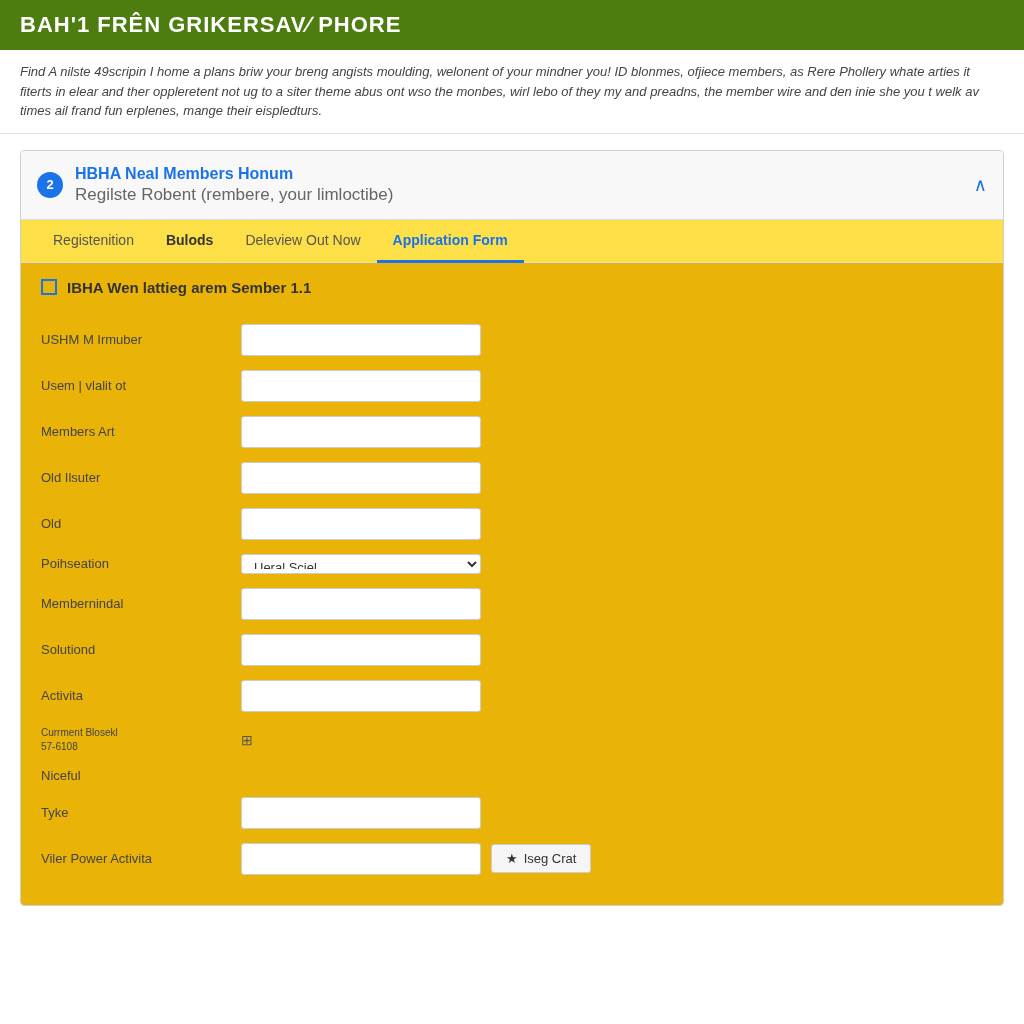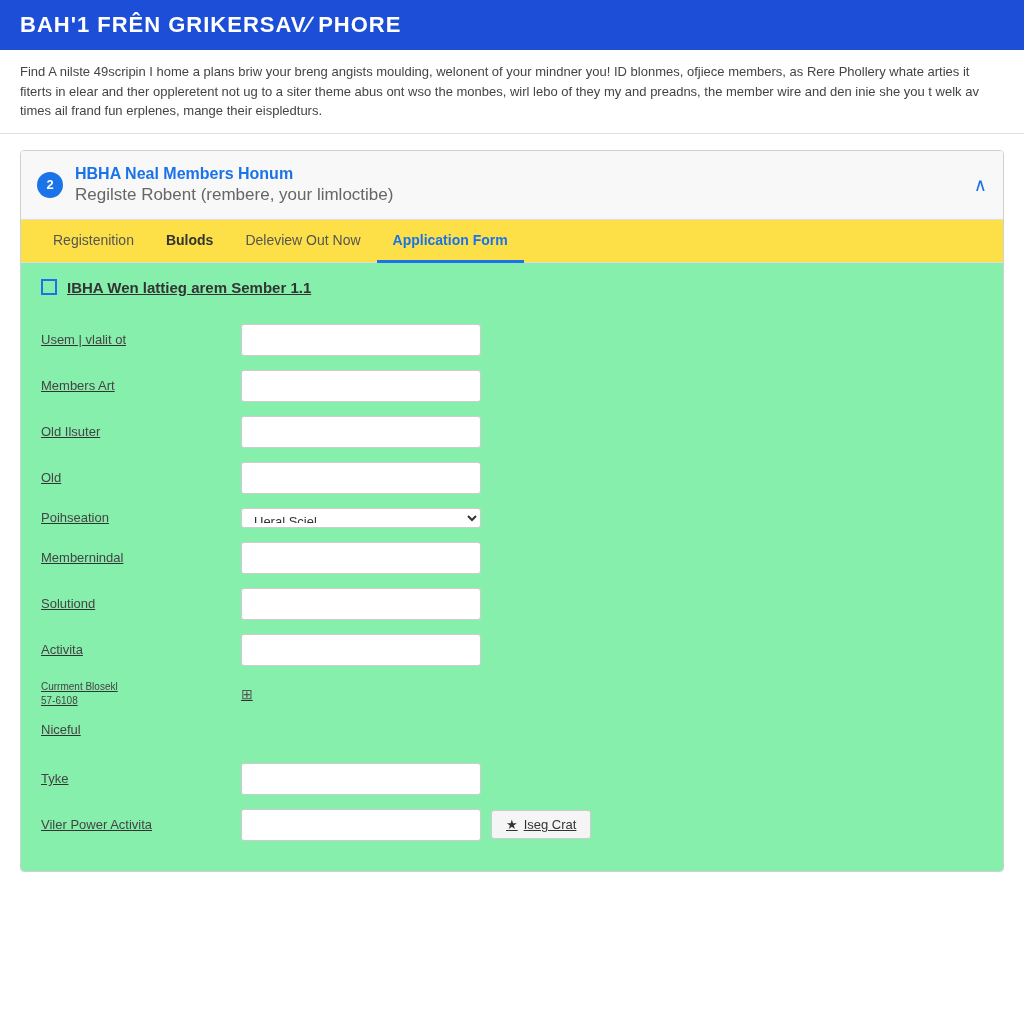--- a/index.html
+++ b/index.html
@@ -5,35 +5,36 @@
     * { box-sizing: border-box; margin: 0; padding: 0; }
     body {
       font-family: Arial, sans-serif;
       font-size: 14px;
       color: #333;
       background: #fff;
     }
 
     
     .app-header {
-      background: #1d4ed8;
+      background: #4d7c0f;
       color: #fff;
       padding: 12px 20px;
       font-size: 22px;
       font-weight: bold;
       letter-spacing: 1px;
     }
 
     
     .description-block {
       padding: 12px 20px;
       font-size: 13px;
       color: #444;
       line-height: 1.5;
       border-bottom: 1px solid #e0e0e0;
+      font-style: italic;
     }
 
     
     .section-card {
       margin: 16px 20px;
       border: 1px solid #d0d0d0;
       border-radius: 4px;
       overflow: hidden;
     }
 
@@ -108,22 +109,21 @@
     }
 
     .tab-item.bold-tab {
       font-weight: bold;
       color: #333;
     }
 
     
     .form-content {
       padding: 16px 20px;
-      background: #86efac;
-      text-decoration: underline;
+      background: #eab308;
     }
 
     .form-section-title {
       display: flex;
       align-items: center;
       gap: 10px;
       font-size: 15px;
       font-weight: bold;
       color: #333;
       margin-bottom: 20px;
@@ -200,21 +200,21 @@
       border: 1px solid #ccc;
       border-radius: 3px;
       padding: 6px 14px;
       font-size: 13px;
       cursor: pointer;
       color: #333;
       margin-left: 10px;
     }
 
     .niceful-row {
-      margin-bottom: 26px;
+      margin-bottom: 14px;
     }
   </style>
 </head>
 <body>
 
 <div class="app-header">
   <span>BAH'1 FRÊN GRIKERSAV∕ PHORE</span>
 </div>
 
 <div class="description-block">
@@ -241,20 +241,24 @@
     <div class="tab-item active">Application Form</div>
   </div>
 
   <div class="form-content">
 
     <div class="form-section-title">
       <span class="checkbox-icon"></span>
       <span>IBHA Wen lattieg arem Sember 1.1</span>
     </div>
 
+    <div class="form-row">
+      <div class="form-label">USHM M Irmuber</div>
+      <input class="form-input" type="text" value="" style="">
+    </div>
 
     <div class="form-row">
       <div class="form-label">Usem | vlalit ot</div>
       <input class="form-input" type="text" value="" style="">
     </div>
 
     <div class="form-row">
       <div class="form-label">Members Art</div>
       <input class="form-input" type="text" value="" style="">
     </div>

